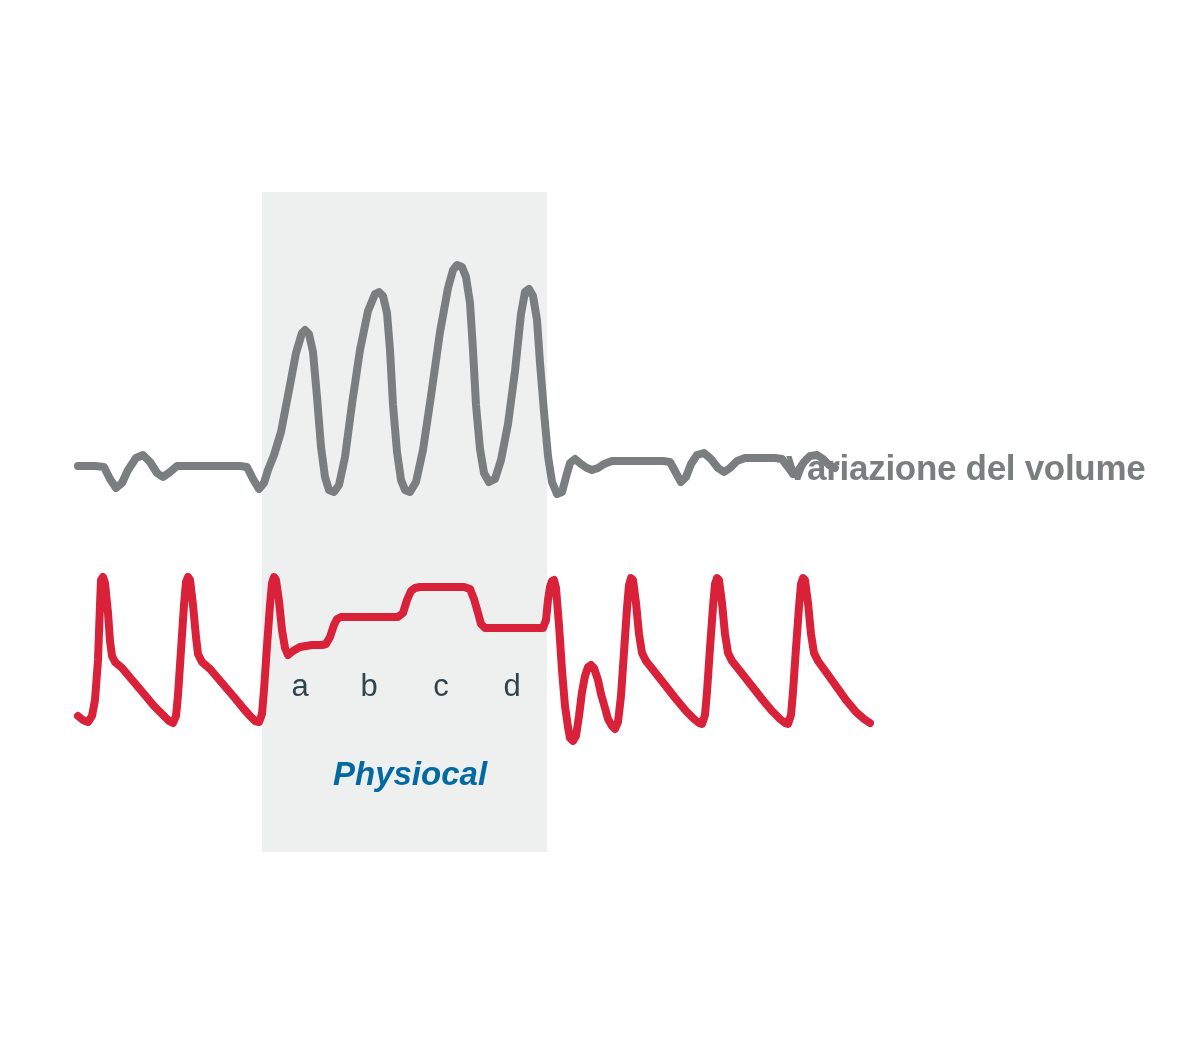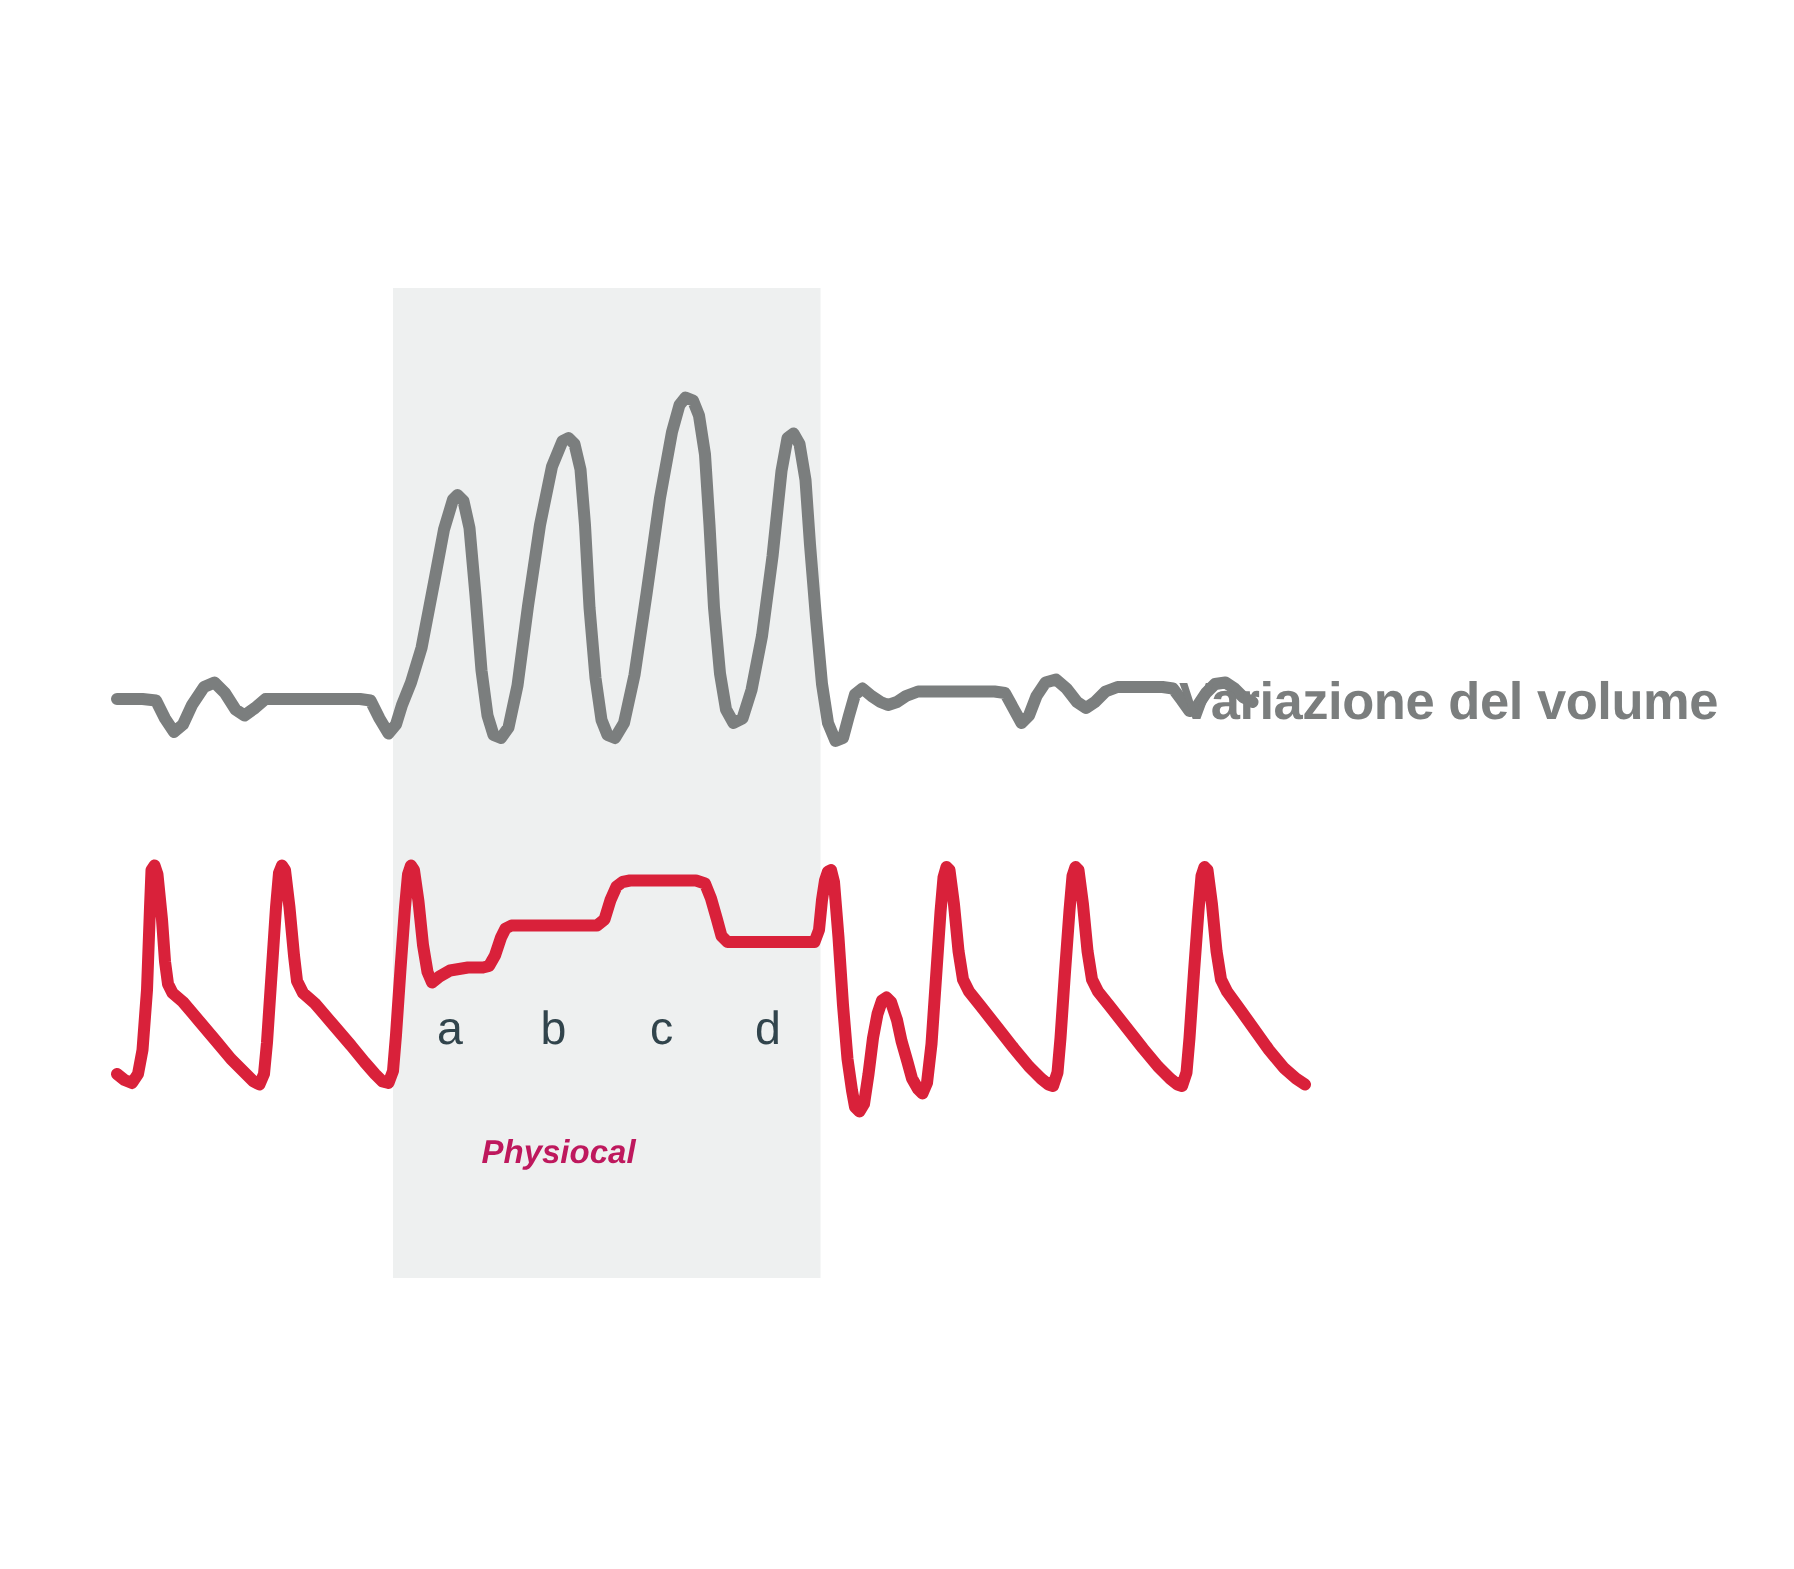--- a/index.html
+++ b/index.html
@@ -58,27 +58,27 @@
     font-family: "Liberation Sans", sans-serif;
     font-size: 31px;
     font-weight: normal;
     color: #31444c;
     line-height: 1;
     text-align: center;
     width: 34px;
   }
   #physiocal-caption {
     position: absolute;
-    left: 321px;
+    left: 333px;
     top: 757px;
     font-family: "Liberation Sans", sans-serif;
     font-style: italic;
     font-weight: bold;
-    font-size: 22px;
-    color: #be185d;
+    font-size: 33px;
+    color: #0369a1;
     line-height: 1;
     white-space: nowrap;
   }
 </style>
 </head>
 <body>
 
 <div id="figure-root" style="background: rgb(255, 255, 255); border-radius: 31px;">
 
   <svg id="waveform-svg" viewBox="0 0 1196 1046" preserveAspectRatio="none">

